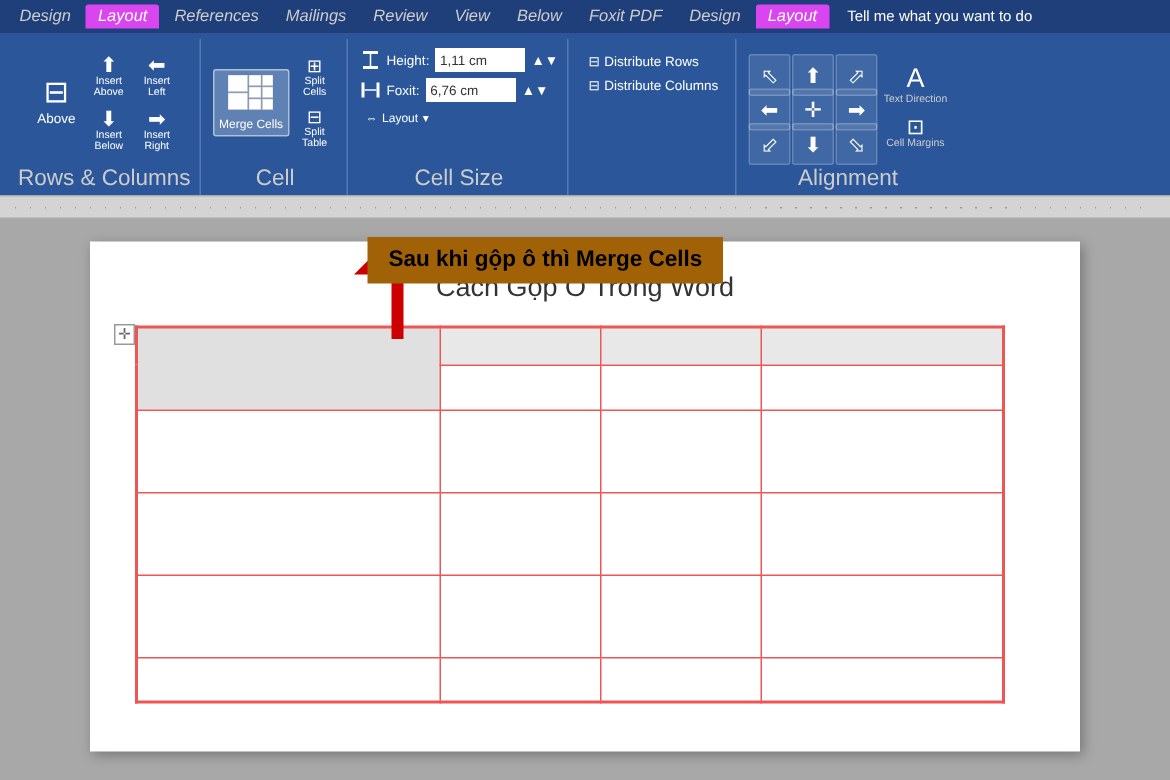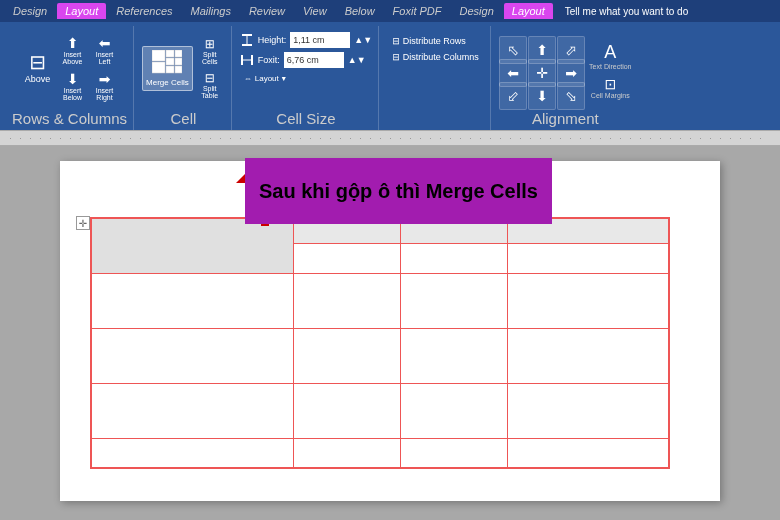--- a/index.html
+++ b/index.html
@@ -434,21 +434,21 @@
 </div>
 
 <div class="document-area">
 
   <div style="position:absolute; left:228px; top:15px; z-index:10;">
     <div class="arrow-shaft" style="position:relative; width:8px; height:65px; background:#cc0000; left:33px; top:0;"></div>
     <div style="position:relative; top:-65px; left:8px; width:0; height:0; border-left:22px solid transparent; border-right:22px solid transparent; border-bottom:22px solid #cc0000;"></div>
   </div>
 
   <div style="position:absolute; left:245px; top:12px; z-index:11;">
-    <div style="background:#a21caf; font-size:20px; font-weight:bold; padding:18px 14px; text-align:center; line-height:1.5;">
+    <div style="background:#a16207; font-size:15px; font-weight:bold; padding:4px 14px; text-align:center; line-height:1.5;">
       <span>Sau khi gộp ô thì Merge Cells</span><br>
     </div>
   </div>
 
   <div class="document-page">
     <div class="page-title">Cách Gộp Ô Trong Word</div>
 
     
     <div style="position:relative; display:inline-block;">
       <div class="table-handle" style="position:absolute; left:-14px; top:-1px;">✛</div>

